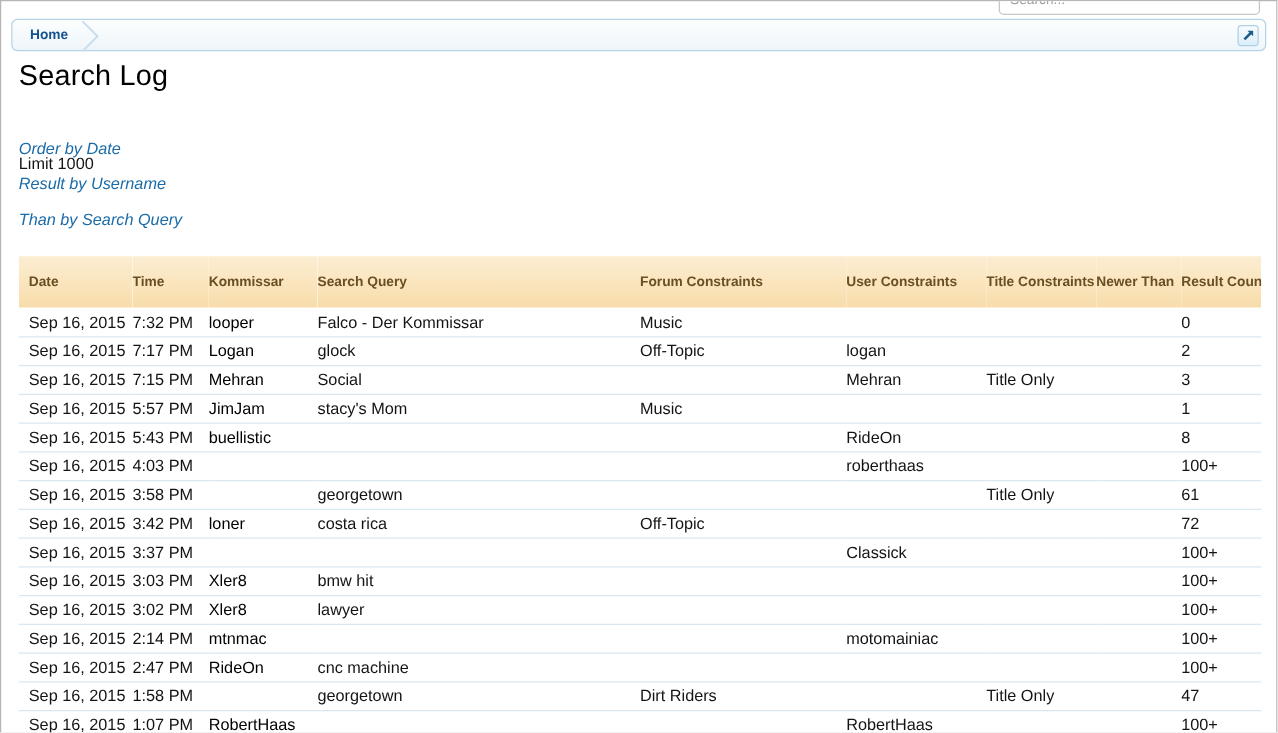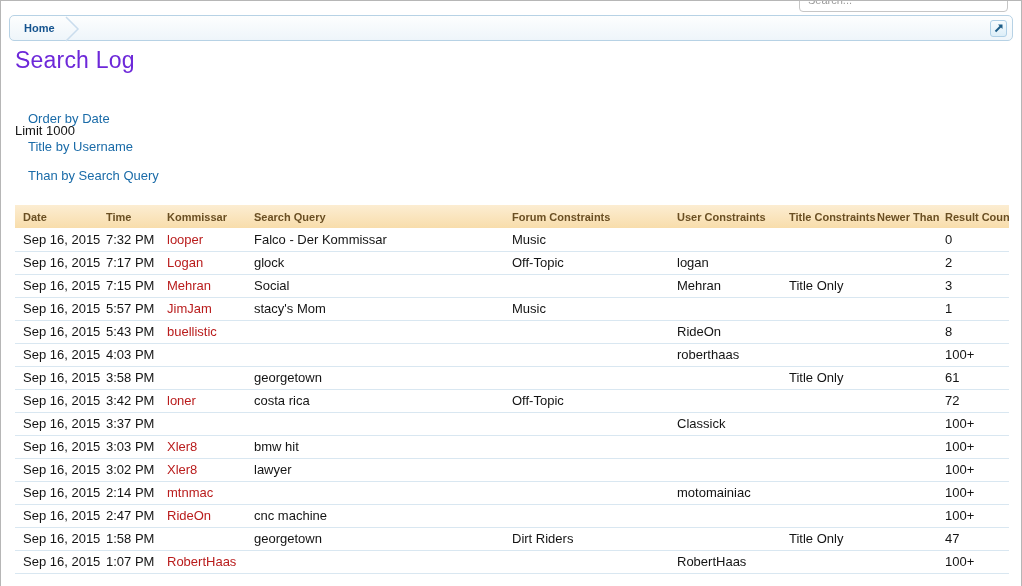--- a/index.html
+++ b/index.html
@@ -32,47 +32,47 @@
   .crumb-sep{ height:26px; display:block; }
   .crumb-expand{
     position:absolute; right:5px; top:4px; width:17px; height:17px;
     border:1px solid #aecfe6; border-radius:3px;
     background:linear-gradient(#f8fcfe,#dceef8);
     display:flex; align-items:center; justify-content:center; cursor:pointer;
   }
   
   .page-title{
     position:absolute; left:14px; top:46px;
-    font-size:23px; font-weight:500; color:#6d28d9; letter-spacing:0.2px;
+    font-size:23px; font-weight:500; color:#000000; letter-spacing:0.2px;
   }
   .limit-note{
     position:absolute; left:14px; top:82px; font-size:13px; color:#141414;margin-top:40px;
   }
   .order-link{
-    position:absolute; left:27px; font-size:13px; color:#1a6ba8;
-    text-decoration:none; cursor:pointer; display:block;
+    position:absolute; left:14px; font-size:13px; color:#1a6ba8;
+    text-decoration:none; cursor:pointer; display:block;font-style:italic;
   }
   .ol-0{ top:110px; } .ol-1{ top:138px; } .ol-2{ top:167px; }
   
   .logtable{
     position:absolute; left:14px; top:204px; width:994px;
     border-collapse:collapse; table-layout:fixed; font-size:13px; color:#141414;
   }
   .logtable th{
-    height:23px; text-align:left; font-size:11px; font-weight:bold; color:#6a4f23;
+    height:41px; text-align:left; font-size:11px; font-weight:bold; color:#6a4f23;
     background:linear-gradient(#fcedd2, #f8ddab);
     border-bottom:1px solid #eec араб57f; padding:0 5px 0 0; vertical-align:middle;
     white-space:nowrap; overflow:hidden;
   }
   .logtable th:first-child, .logtable td:first-child{ padding-left:8px; }
   .logtable td{
     height:23px; border-bottom:1px solid #d9e7f1; padding:0 5px 0 0;
     vertical-align:middle; white-space:nowrap; overflow:hidden;
   }
-  .logtable td.link{ color:#b91c1c; cursor:pointer; }
+  .logtable td.link{ color:#000000; cursor:pointer; }
   .c-date{width:91px;} .c-time{width:61px;} .c-user{width:87px;}
   .c-query{width:258px;} .c-forum{width:165px;} .c-ucon{width:112px;}
   .c-title{width:88px;} .c-newer{width:68px;} .c-count{width:64px;}
 </style>
 </head>
 <body>
 
 <div class="viewport">
 
   <input class="topsearch" type="text" placeholder="Search..." style="">
@@ -88,21 +88,21 @@
         <polygon points="9.5,1.5 9.5,6 5,1.5" fill="#1d5d87"></polygon>
       </svg>
     </span>
   </div>
 
   <h1 class="page-title">Search Log</h1>
 
   <div class="limit-note">Limit 1000</div>
 
   <a class="order-link ol-0">Order by Date</a>
-  <a class="order-link ol-1">Title by Username</a>
+  <a class="order-link ol-1">Result by Username</a>
   <a class="order-link ol-2">Than by Search Query</a>
 
   <table class="logtable">
     <colgroup>
       <col class="c-date">
         <col class="c-time">
         <col class="c-user">
       <col class="c-query">
         <col class="c-forum">
         <col class="c-ucon">

